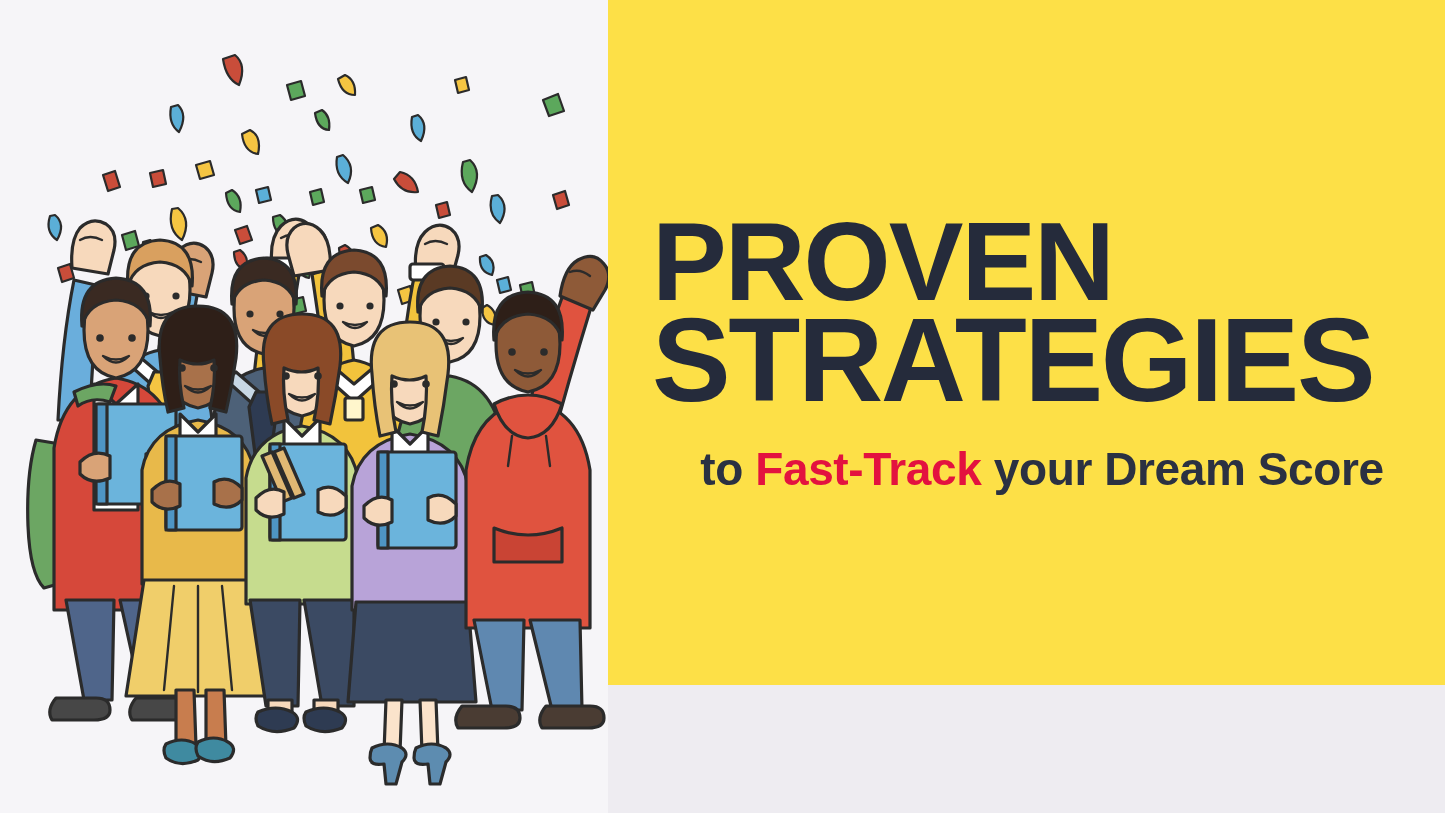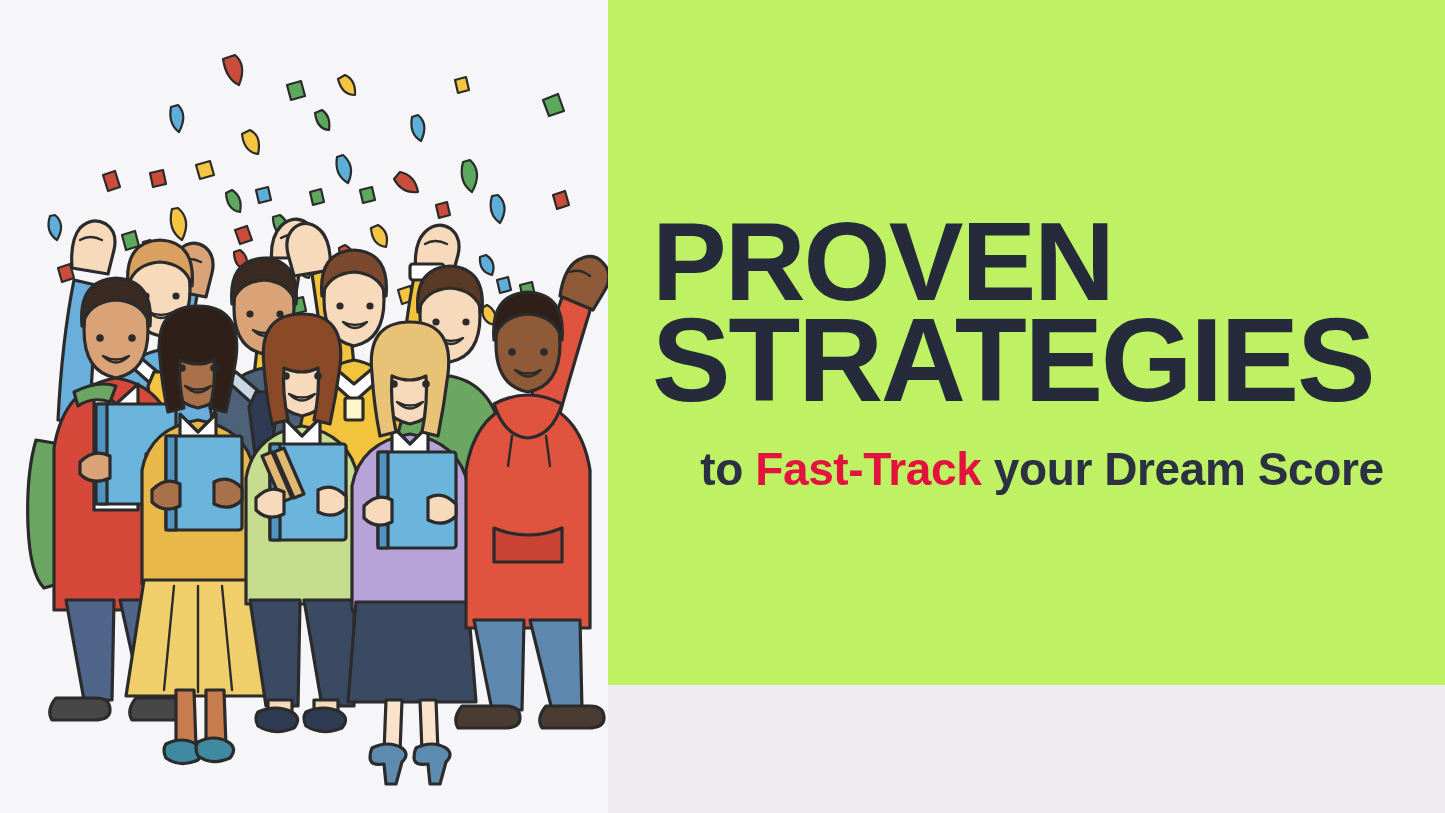--- a/index.html
+++ b/index.html
@@ -1,21 +1,21 @@
 <!DOCTYPE html>
 <html><head>
 <meta charset="utf-8">
 <style>
   html,body{margin:0;padding:0;}
   body{
     width:1445px;height:813px;overflow:hidden;
     background:#EEECF1;
     font-family:"Liberation Sans", sans-serif;
   }
-  .banner{position:relative;width:1445px;height:685px;background:#bef264;}
+  .banner{position:relative;width:1445px;height:685px;background:#fde047;}
 
   
   .illus-panel{
     position:absolute;left:0;top:0;width:608px;height:813px;
     background:#F6F5F8;overflow:hidden;
   }
   .illus-svg{position:absolute;left:0;top:0;width:608px;height:813px;display:block;}
 
   
   .text-col{

